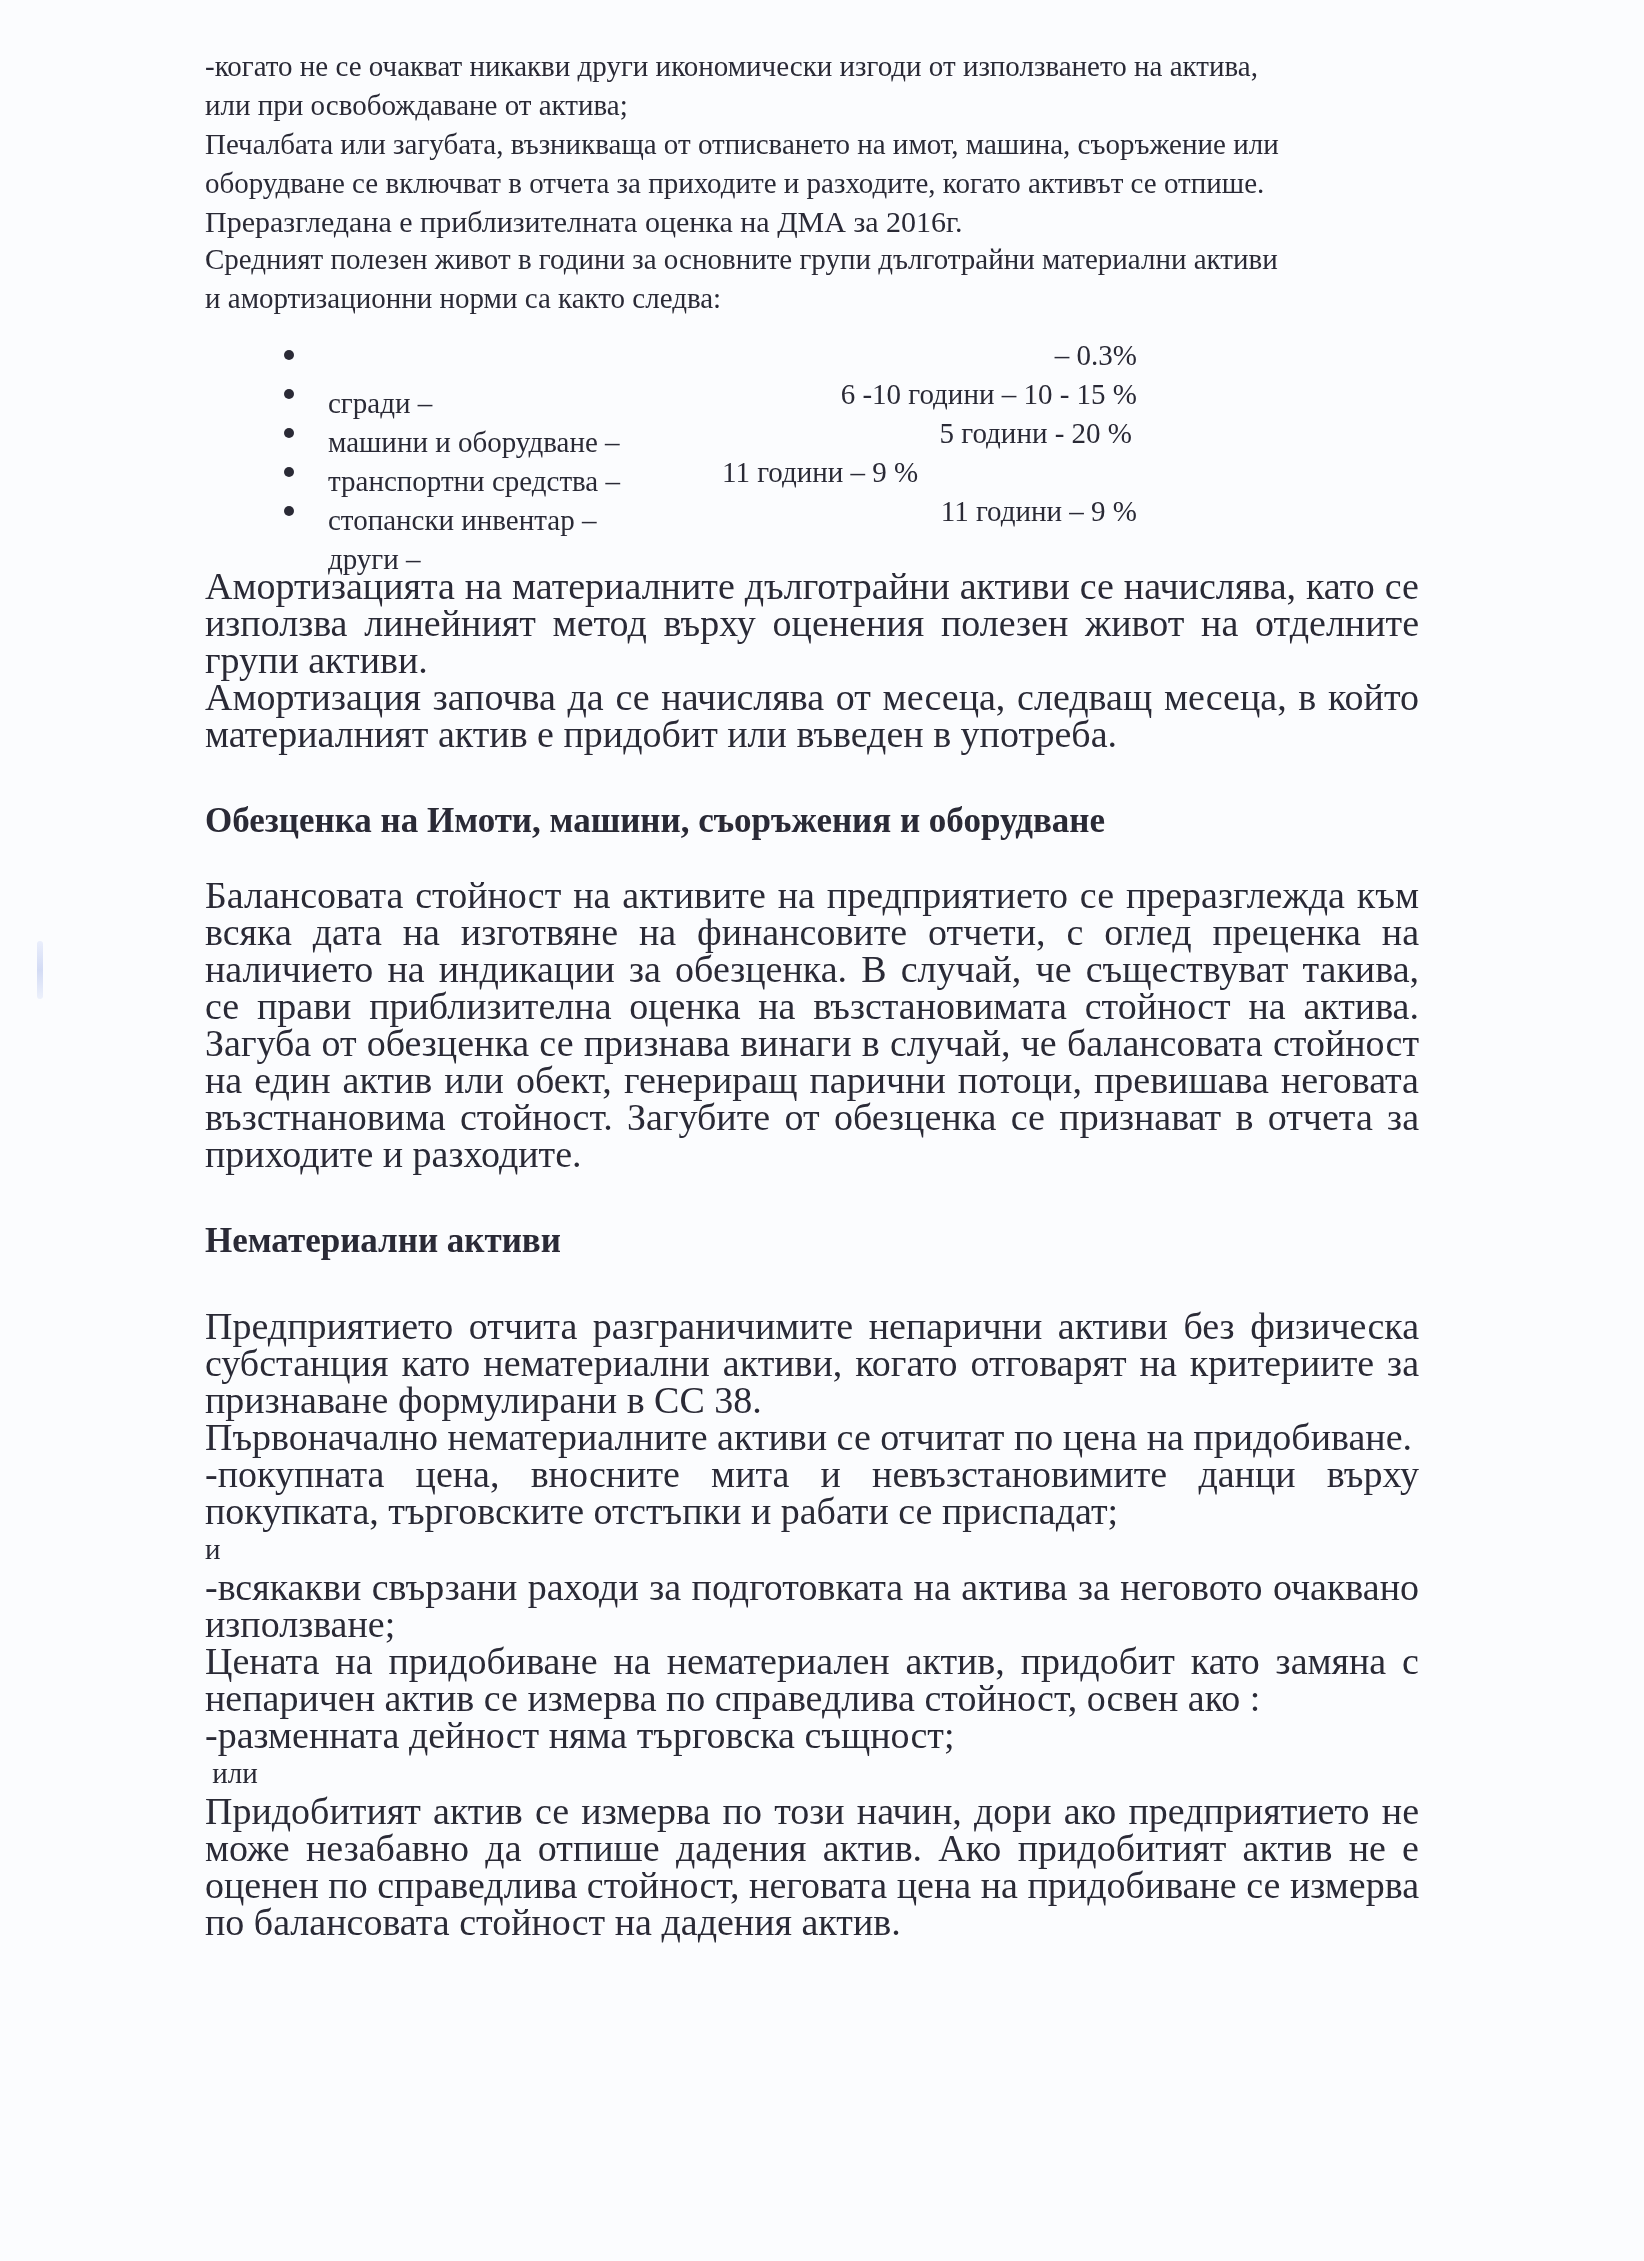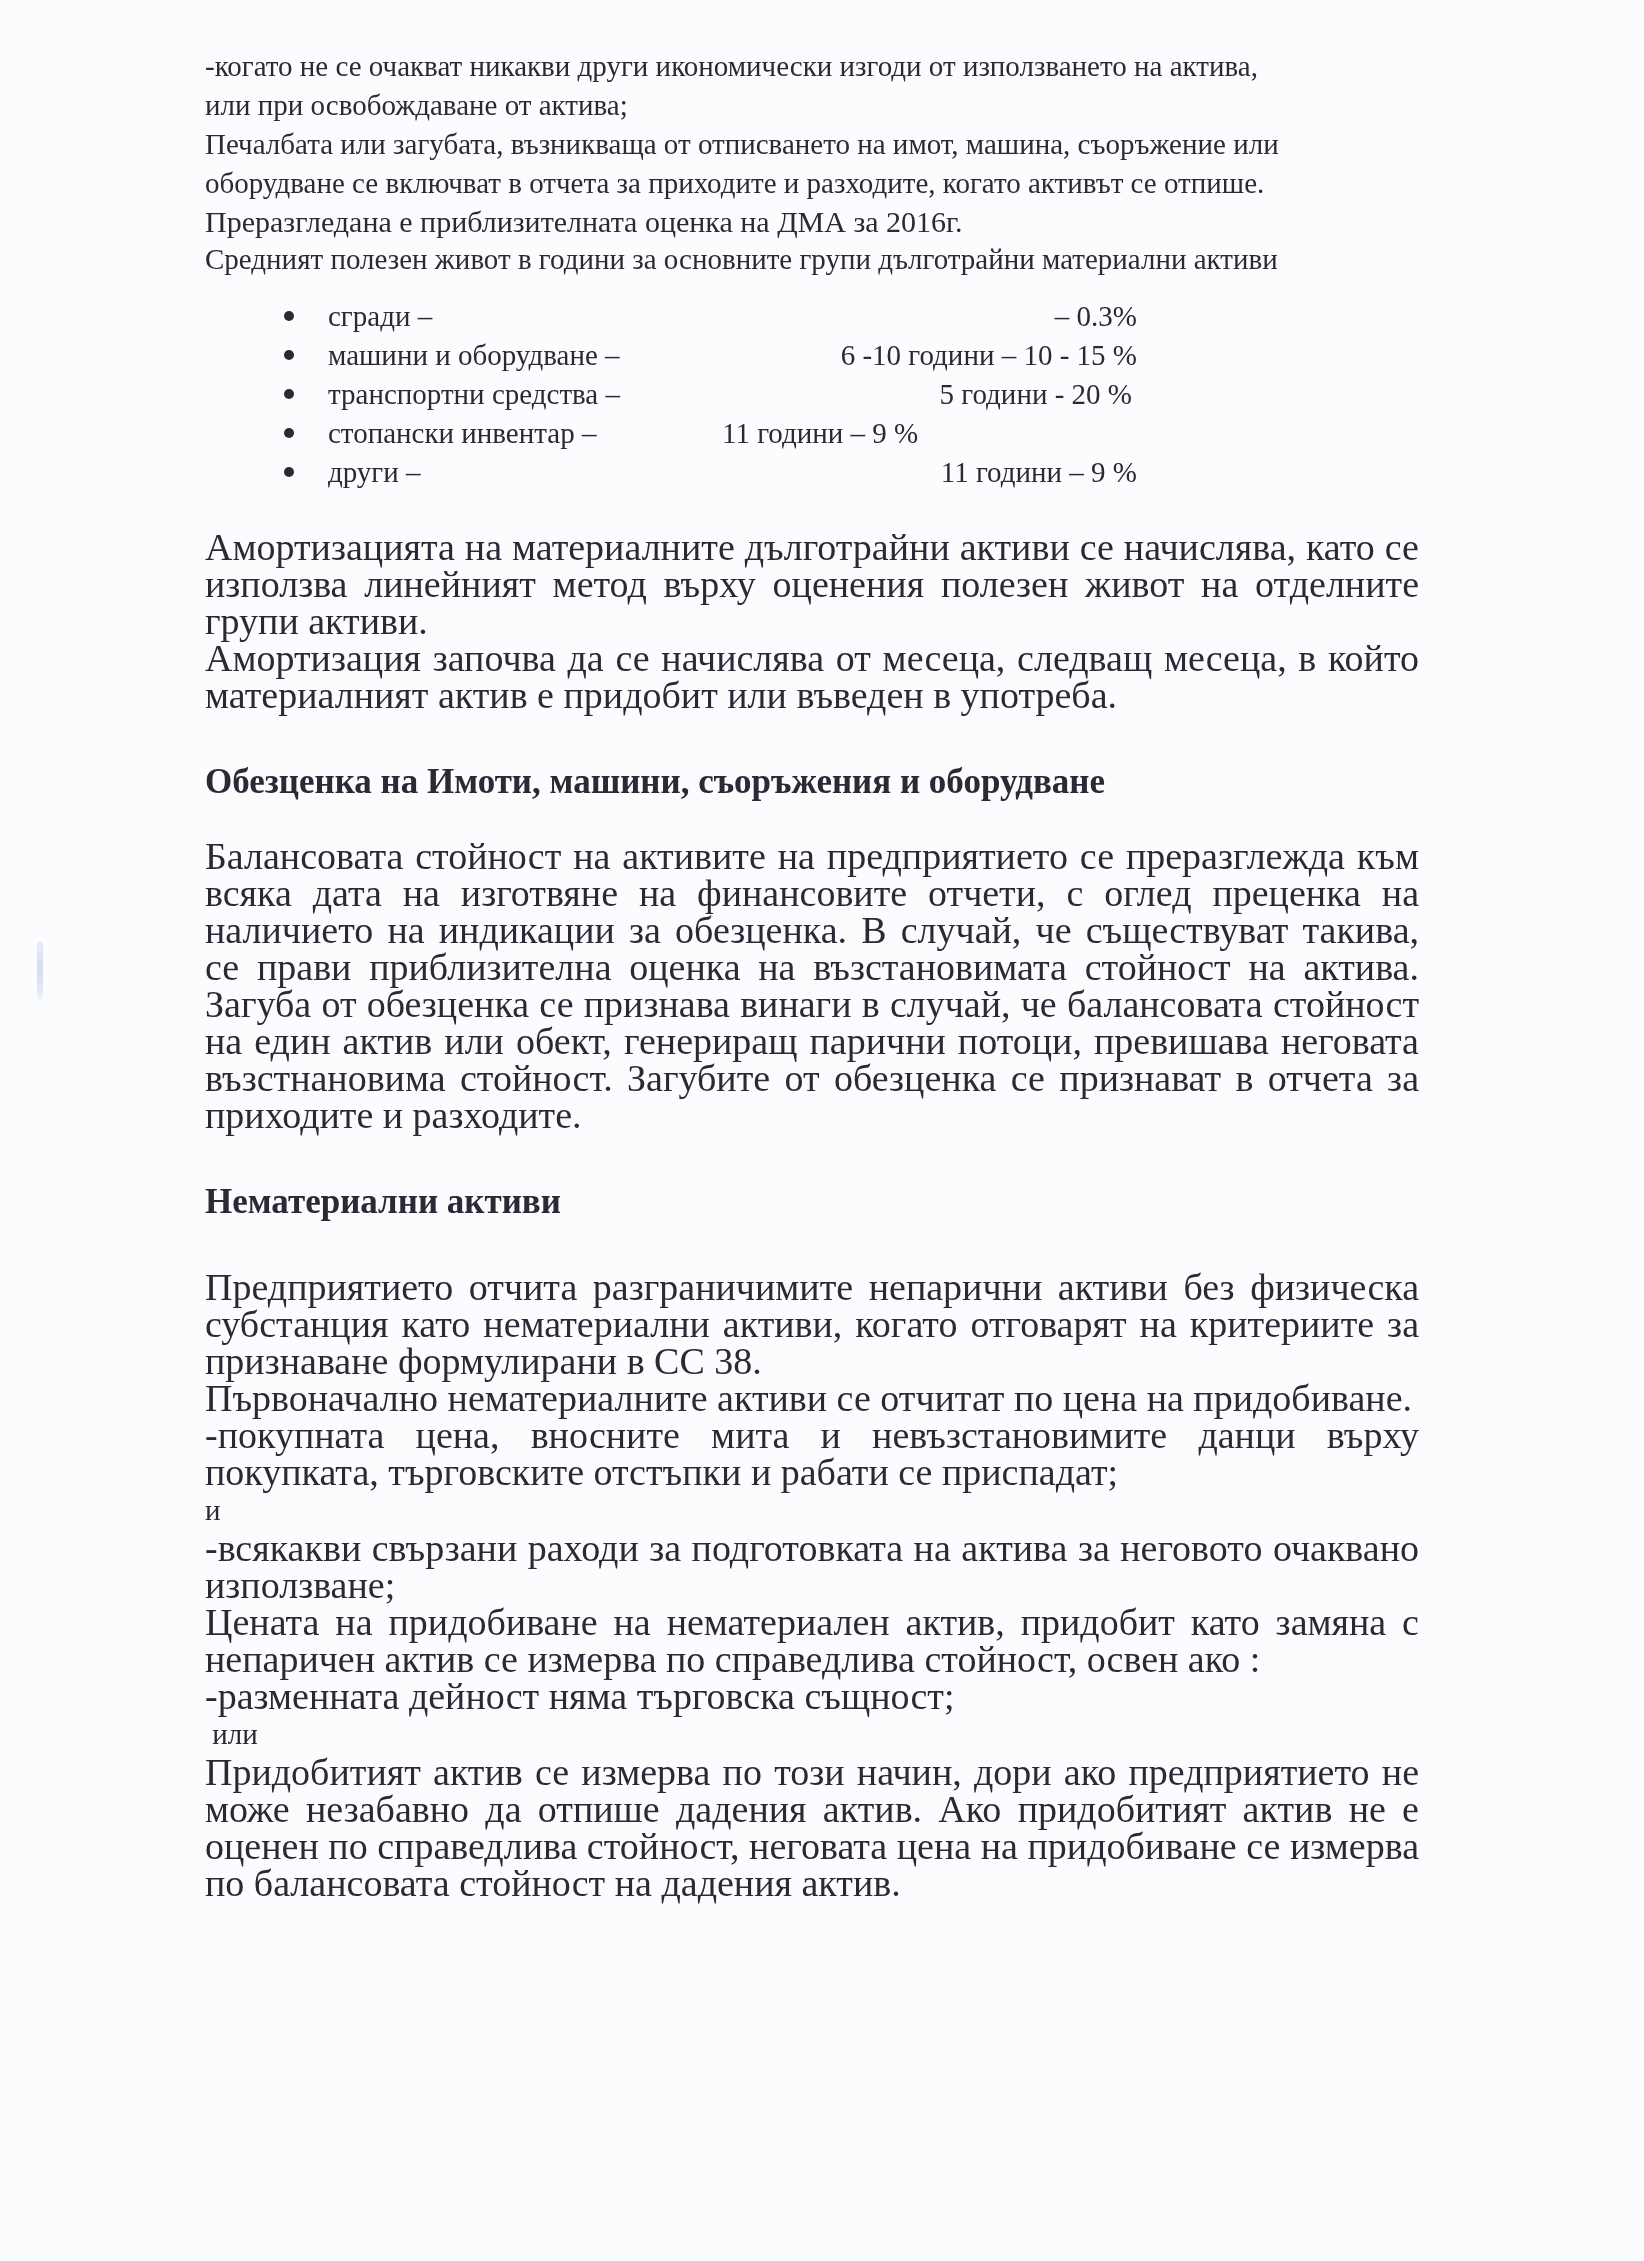--- a/index.html
+++ b/index.html
@@ -72,20 +72,21 @@
     left: 0;
     top: 14px;
     width: 10.3px;
     height: 10.3px;
     border-radius: 50%;
     background: #2a2a36;
   }
   .amort-name {
     position: absolute;
     left: 44px;
+    margin-top: 48px;
   }
   .amort-val {
     position: absolute;
     white-space: nowrap;
   }
   .v-right { right: 282px; }  
   .v-mid { left: 438px; }     
 </style>
 </head>
 <body>
@@ -93,20 +94,21 @@
 <div class="scan-mark"></div>
 
 <div class="page">
 
   <div class="line">-когато не се очакват никакви други икономически изгоди от използването на актива,</div>
   <div class="line">или при освобождаване от актива;</div>
   <div class="line">Печалбата или загубата, възникваща от отписването на имот, машина, съоръжение или</div>
   <div class="line">оборудване се включват в отчета за приходите и разходите, когато активът се отпише.</div>
   <div class="line small">Преразгледана е приблизителната оценка на ДМА за 2016г.</div>
   <div class="line">Средният полезен живот в години за основните групи дълготрайни материални активи</div>
+  <div class="line">и амортизационни норми са както следва:</div>
 
   <ul class="amort-list">
     <li class="amort-item">
       <span class="bullet"></span>
       <span class="amort-name">сгради –</span>
       <span class="amort-val v-right">–  0.3%</span>
     </li>
     <li class="amort-item">
       <span class="bullet"></span>
       <span class="amort-name">машини и оборудване –</span>

